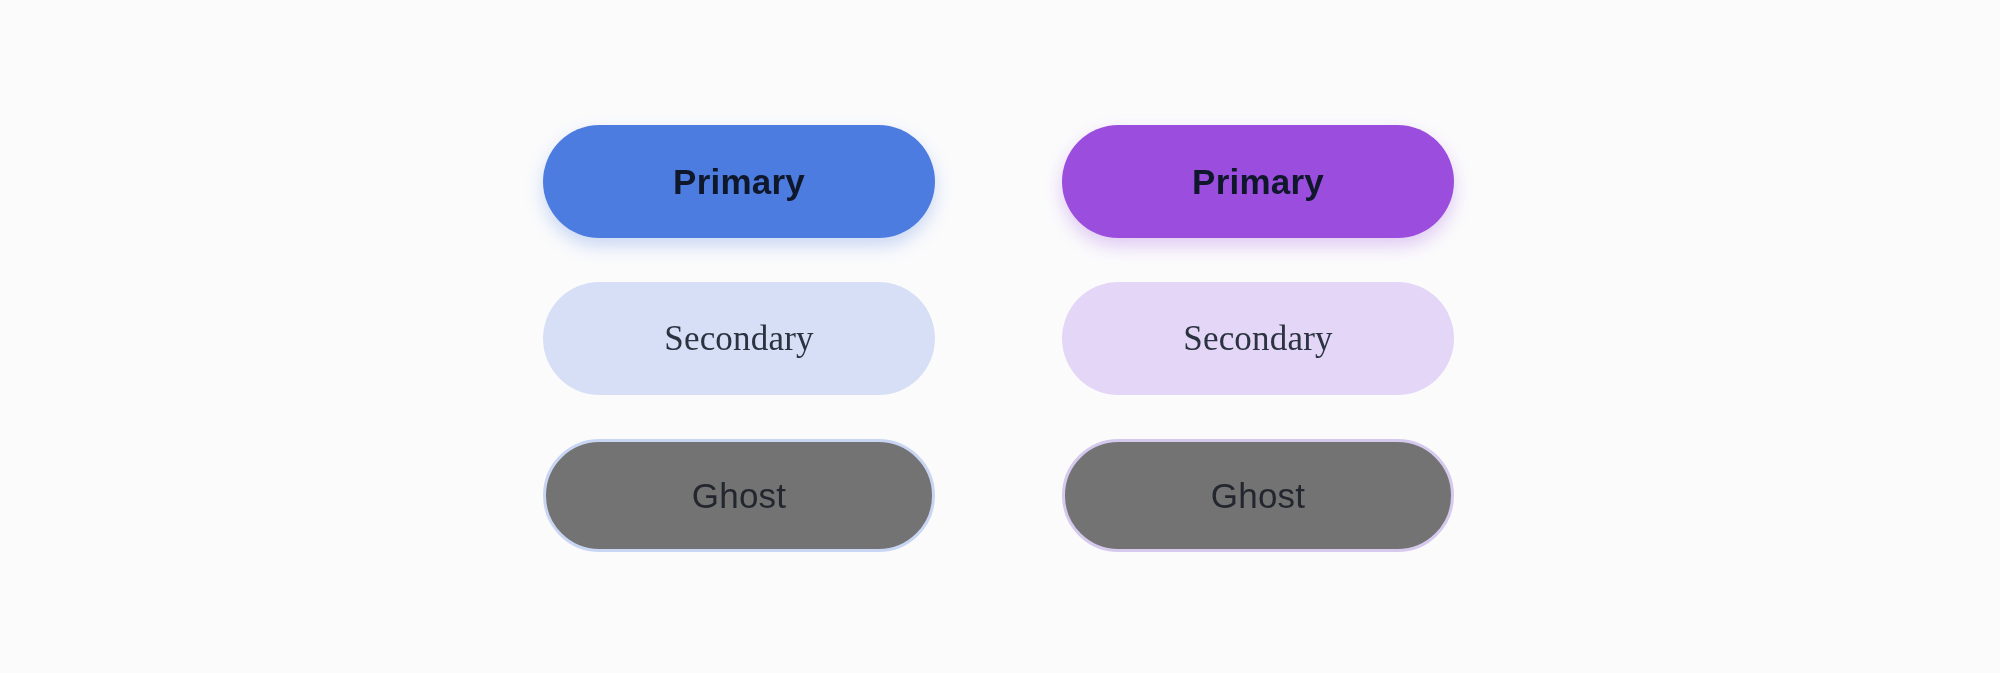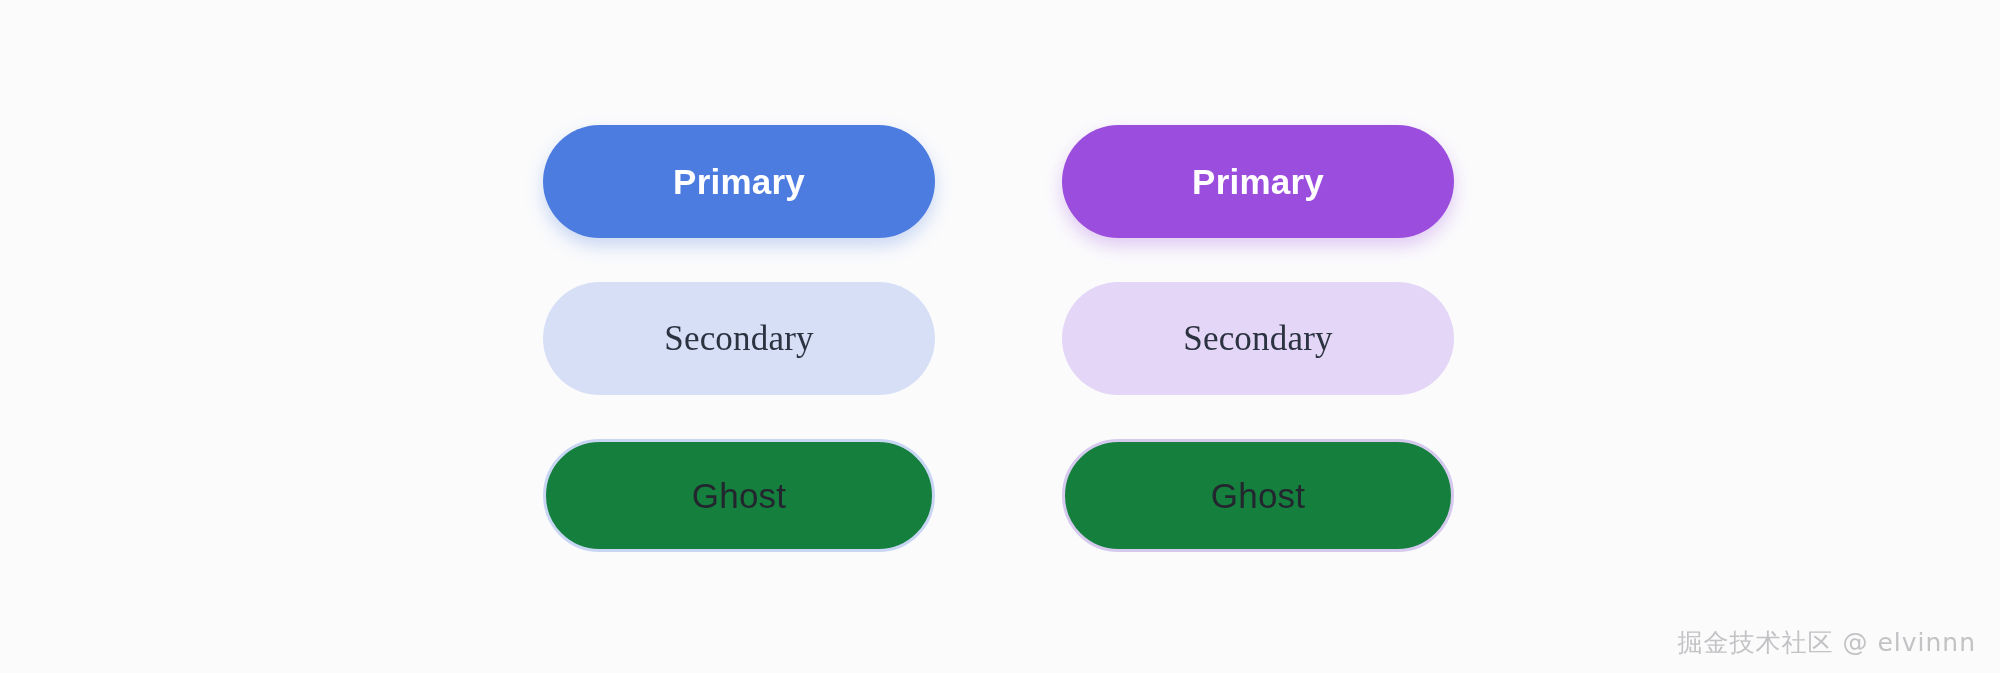--- a/index.html
+++ b/index.html
@@ -57,21 +57,21 @@
     line-height: 1;
     white-space: nowrap;
   }
 
   
   .btn.primary {
     font-size: 35px;
     font-weight: 700;
   }
   .btn.primary .btn-label {
-    color: #ffffff;
+    color: #0f172a;
     font-weight: 700;
     font-size: 35px;
   }
 
   .btn.primary.blue {
     background: #4d7ce0;
     box-shadow: 0 8px 18px rgba(77, 124, 224, 0.28);
   }
   .btn.primary.purple {
     background: #9b4ddd;
@@ -87,21 +87,21 @@
   }
   .btn.secondary.blue {
     background: #d6dff6;
   }
   .btn.secondary.purple {
     background: #e4d6f7;
   }
 
   
   .btn.ghost {
-    background: #15803d;
+    background: #737373;
     border-width: 3px;
     border-style: solid;
   }
   .btn.ghost .btn-label {
     color: #23262e;
     font-weight: 400;
     font-size: 35px;
   }
   .btn.ghost.blue {
     border-color: #c9d6f3;
@@ -156,15 +156,14 @@
       </button>
 
       <button class="btn ghost purple">
         <span class="btn-label">Ghost</span>
       </button>
 
     </div>
 
   </div>
 
-  <div class="watermark">掘金技术社区 @ elvinnn</div>
 
 </div>
 
 </body></html>

